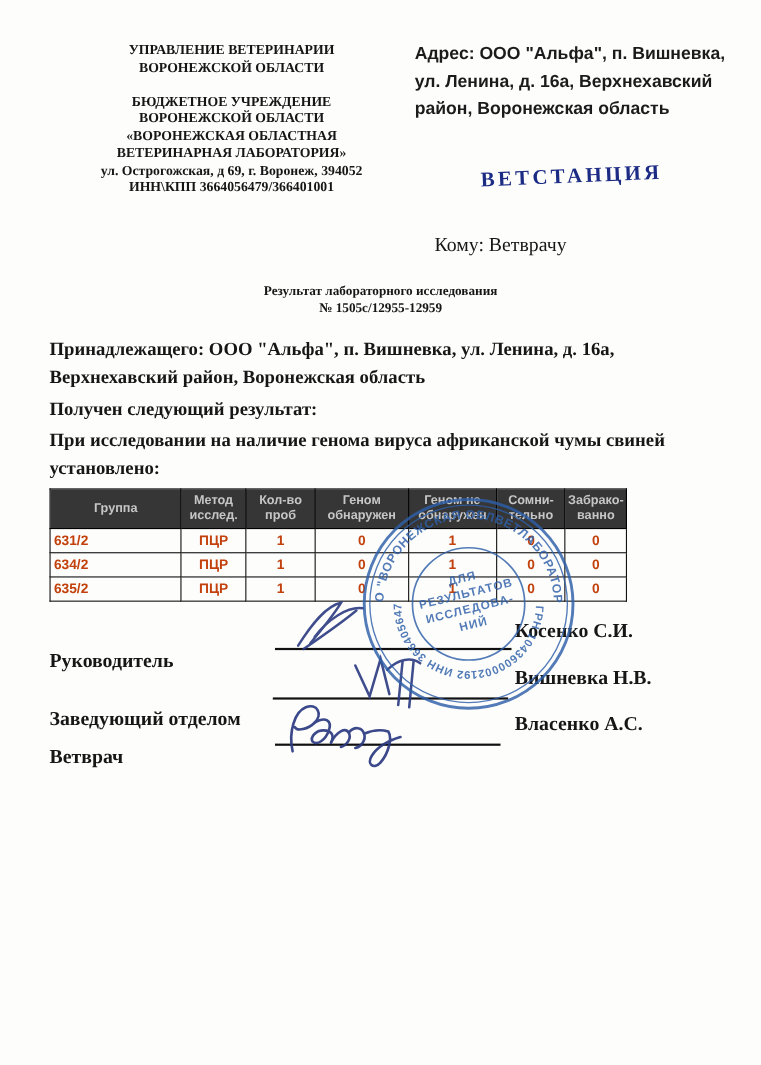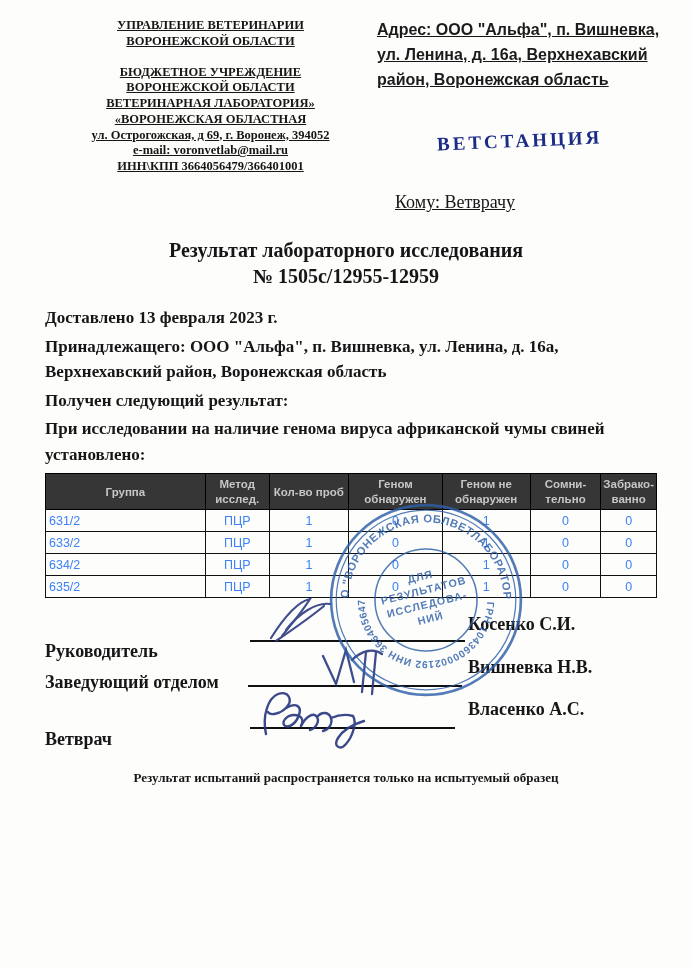--- a/index.html
+++ b/index.html
@@ -2,48 +2,48 @@
 <html><head>
 <meta charset="utf-8">
 <style>
   html,body{margin:0;padding:0;background:#e8e8e8;}
   .page{
     position:relative;width:692px;height:968px;background:#fdfdfc;
     font-family:"Liberation Serif", serif;color:#161616;overflow:hidden;
     margin:0 auto;box-sizing:border-box;
   }
   
-  .lh{display:flex;padding-top:18px;text-decoration:underline;}
+  .lh{display:flex;padding-top:38px;}
   .lh-left{width:305px;margin-left:58px;text-align:center;
     font-weight:bold;font-size:12.5px;line-height:1.26;}
   .lh-left .gap{height:15px;}
   .lh-right{width:288px;margin-left:14px;}
   .addr{font-family:"Liberation Sans", sans-serif;font-weight:600;
     font-size:16px;line-height:1.55;color:#1b1b1b;}
   .vetstamp{
     margin:38px 0 0 60px;display:inline-block;
     color:#1c2c85;font-weight:bold;font-size:19px;letter-spacing:3px;
     transform:rotate(-2.5deg);white-space:nowrap;
   }
   .recipient{margin:40px 0 0 18px;font-size:18px;}
   
   .date{margin:20px 0 0 104px;font-weight:bold;font-size:19px;}
-  .title{margin-top:24px;text-align:center;font-weight:bold;font-size:20px;line-height:1.3;}
+  .title{margin-top:24px;text-align:center;font-weight:bold;font-size:12px;line-height:1.3;}
   
   .bodytext{margin:16px 42px 0 45px;font-size:17px;font-weight:600;line-height:1.5;}
   .bodytext p{margin:0 0 3px 0;}
   
-  table.res{border-collapse:collapse;margin:6px 0 0 45px;width:612px;
+  table.res{border-collapse:collapse;margin:6px 0 0 45px;width:525px;
     font-family:"Liberation Sans", sans-serif;}
   table.res th{
     background:#363636;color:#c6c6c6;font-size:11.5px;font-weight:bold;
     border:1.5px solid #000;padding:3px 2px;line-height:1.25;text-align:center;vertical-align:middle;
   }
   table.res td{
-    border:1.5px solid #111;font-size:12.5px;font-weight:normal;color:#3b82f6;
+    border:1.5px solid #111;font-size:12.5px;font-weight:bold;color:#c2410c;
     padding:1px 3px;height:19px;text-align:center;background:#fdfdfc;
   }
   table.res td.grp{text-align:left;}
   
   .sigzone{position:relative;height:158px;margin-top:2px;}
   .sig-role{position:absolute;left:45px;font-size:18px;font-weight:600;margin-top:28px;}
   .sig-name{position:absolute;left:468px;font-size:18px;font-weight:600;}
   .sig-line{position:absolute;border-top:2px solid #111;}
   .overlay{position:absolute;pointer-events:none;}
   
@@ -54,41 +54,39 @@
 
 <div class="page">
 
   <div class="lh">
     <div class="lh-left">
       <div>УПРАВЛЕНИЕ ВЕТЕРИНАРИИ</div>
       <div>ВОРОНЕЖСКОЙ ОБЛАСТИ</div>
       <div class="gap"></div>
       <div>БЮДЖЕТНОЕ УЧРЕЖДЕНИЕ</div>
       <div>ВОРОНЕЖСКОЙ ОБЛАСТИ</div>
+      <div>«ВОРОНЕЖСКАЯ ОБЛАСТНАЯ</div>
       <div>ВЕТЕРИНАРНАЯ ЛАБОРАТОРИЯ»</div>
-      <div>«ВОРОНЕЖСКАЯ ОБЛАСТНАЯ</div>
       <div>ул. Острогожская, д 69, г. Воронеж, 394052</div>
-      <div>e-mail:  voronvetlab@mail.ru</div>
       <div>ИНН\КПП 3664056479/366401001</div>
     </div>
     <div class="lh-right">
       <div class="addr">Адрес: ООО "Альфа", п. Вишневка, ул. Ленина, д. 16а, Верхнехавский район, Воронежская область</div>
       <div class="vetstamp">ВЕТСТАНЦИЯ</div>
       <div class="recipient">Кому: Ветврачу</div>
     </div>
   </div>
 
 
   <div class="title">
     <div>Результат лабораторного исследования</div>
     <div>№ 1505с/12955-12959</div>
   </div>
 
   <div class="bodytext">
-    <p>Доставлено 13 февраля 2023 г.</p>
     <p>Принадлежащего: ООО "Альфа", п. Вишневка, ул. Ленина, д. 16а, Верхнехавский район, Воронежская область</p>
     <p>Получен следующий результат:</p>
     <p>При исследовании на наличие генома вируса африканской чумы свиней установлено:</p>
   </div>
 
   <table class="res">
     <colgroup>
       <col style="width:161px">
         <col style="width:64px">
         <col style="width:80px">
@@ -112,29 +110,20 @@
       <tr>
         <td class="grp">631/2</td>
         <td>ПЦР</td>
         <td>1</td>
         <td>0</td>
         <td>1</td>
         <td>0</td>
         <td>0</td>
       </tr>
       <tr>
-        <td class="grp">633/2</td>
-        <td>ПЦР</td>
-        <td>1</td>
-        <td>0</td>
-        <td>1</td>
-        <td>0</td>
-        <td>0</td>
-      </tr>
-      <tr>
         <td class="grp">634/2</td>
         <td>ПЦР</td>
         <td>1</td>
         <td>0</td>
         <td>1</td>
         <td>0</td>
         <td>0</td>
       </tr>
       <tr>
         <td class="grp">635/2</td>
@@ -144,21 +133,21 @@
         <td>1</td>
         <td>0</td>
         <td>0</td>
       </tr>
     </tbody>
   </table>
 
   <div class="sigzone">
 
     <div class="sig-role" style="top:13px">Руководитель</div>
-    <div class="sig-role" style="top:44px">Заведующий отделом</div>
+    <div class="sig-role" style="top:66px">Заведующий отделом</div>
     <div class="sig-role" style="top:101px">Ветврач</div>
 
     <div class="sig-line" style="top:40px;left:250px;width:215px"></div>
     <div class="sig-line" style="top:85px;left:248px;width:214px"></div>
     <div class="sig-line" style="top:127px;left:250px;width:205px"></div>
 
     <div class="sig-name" style="top:14px">Косенко С.И.</div>
     <div class="sig-name" style="top:57px">Вишневка Н.В.</div>
     <div class="sig-name" style="top:99px">Власенко А.С.</div>
 
@@ -205,15 +194,14 @@
       </text>
       <g transform="rotate(-14 98 98)" font-family="Liberation Sans, sans-serif" font-size="10.5" font-weight="bold" fill="#2d5fa8" text-anchor="middle" letter-spacing="1">
         <text x="98" y="78">ДЛЯ</text>
         <text x="98" y="92">РЕЗУЛЬТАТОВ</text>
         <text x="98" y="106">ИССЛЕДОВА-</text>
         <text x="98" y="120">НИЙ</text>
       </g>
     </svg>
   </div>
 
-  <div class="footer">Результат испытаний распространяется только на испытуемый образец</div>
 
 </div>
 
 </body></html>

